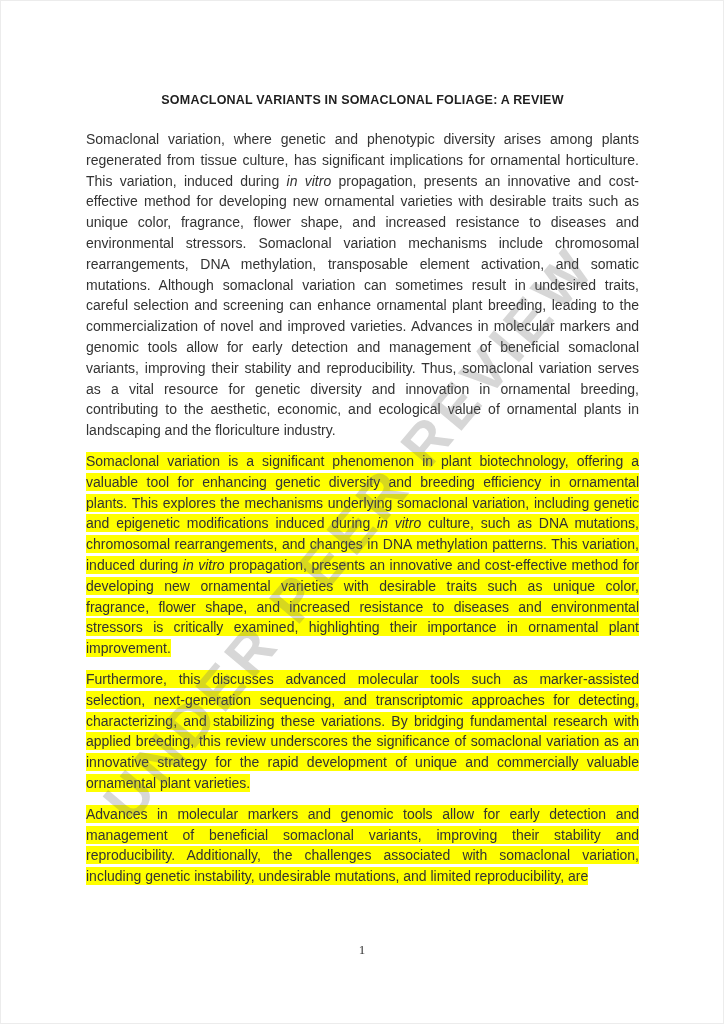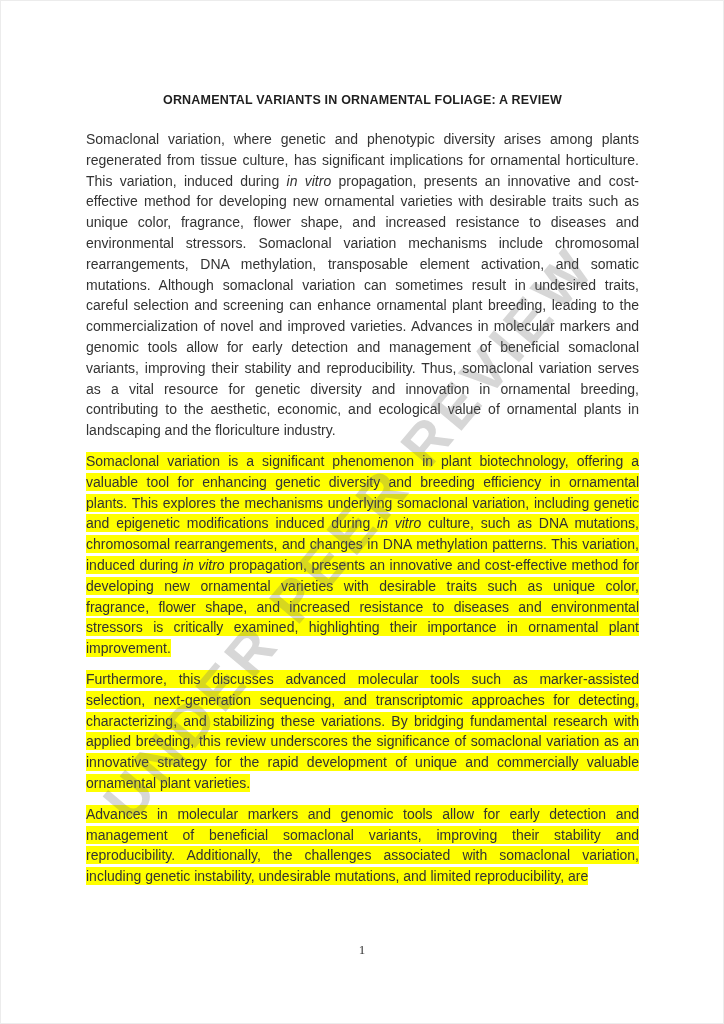--- a/index.html
+++ b/index.html
@@ -71,21 +71,21 @@
     font-size: 13px;
     color: #333333;
   }
 </style>
 </head>
 <body>
 
 <div class="page">
   <div class="watermark">UNDER PEER REVIEW</div>
   <div class="content">
-    <div class="title">ORNAMENTAL VARIANTS IN ORNAMENTAL FOLIAGE: A REVIEW</div>
+    <div class="title">SOMACLONAL VARIANTS IN SOMACLONAL FOLIAGE: A REVIEW</div>
     <div class="paragraphs">
         <p class="para">Somaclonal variation, where genetic and phenotypic diversity arises among plants regenerated from tissue culture, has significant implications for ornamental horticulture. This variation, induced during <em>in vitro</em> propagation, presents an innovative and cost-effective method for developing new ornamental varieties with desirable traits such as unique color, fragrance, flower shape, and increased resistance to diseases and environmental stressors. Somaclonal variation mechanisms include chromosomal rearrangements, DNA methylation, transposable element activation, and somatic mutations. Although somaclonal variation can sometimes result in undesired traits, careful selection and screening can enhance ornamental plant breeding, leading to the commercialization of novel and improved varieties. Advances in molecular markers and genomic tools allow for early detection and management of beneficial somaclonal variants, improving their stability and reproducibility. Thus, somaclonal variation serves as a vital resource for genetic diversity and innovation in ornamental breeding, contributing to the aesthetic, economic, and ecological value of ornamental plants in landscaping and the floriculture industry.</p>
         <p class="para"><span class="hl">Somaclonal variation is a significant phenomenon in plant biotechnology, offering a valuable tool for enhancing genetic diversity and breeding efficiency in ornamental plants. This explores the mechanisms underlying somaclonal variation, including genetic and epigenetic modifications induced during <em>in vitro</em> culture, such as DNA mutations, chromosomal rearrangements, and changes in DNA methylation patterns. This variation, induced during <em>in vitro</em> propagation, presents an innovative and cost-effective method for developing new ornamental varieties with desirable traits such as unique color, fragrance, flower shape, and increased resistance to diseases and environmental stressors is critically examined, highlighting their importance in ornamental plant improvement.</span></p>
         <p class="para"><span class="hl">Furthermore, this discusses advanced molecular tools such as marker-assisted selection, next-generation sequencing, and transcriptomic approaches for detecting, characterizing, and stabilizing these variations. By bridging fundamental research with applied breeding, this review underscores the significance of somaclonal variation as an innovative strategy for the rapid development of unique and commercially valuable ornamental plant varieties.</span></p>
         <p class="para"><span class="hl">Advances in molecular markers and genomic tools allow for early detection and management of beneficial somaclonal variants, improving their stability and reproducibility. Additionally, the challenges associated with somaclonal variation, including genetic instability, undesirable mutations, and limited reproducibility, are</span></p>
       </div>
   </div>
   <div class="footer">1</div>
 </div>
 

